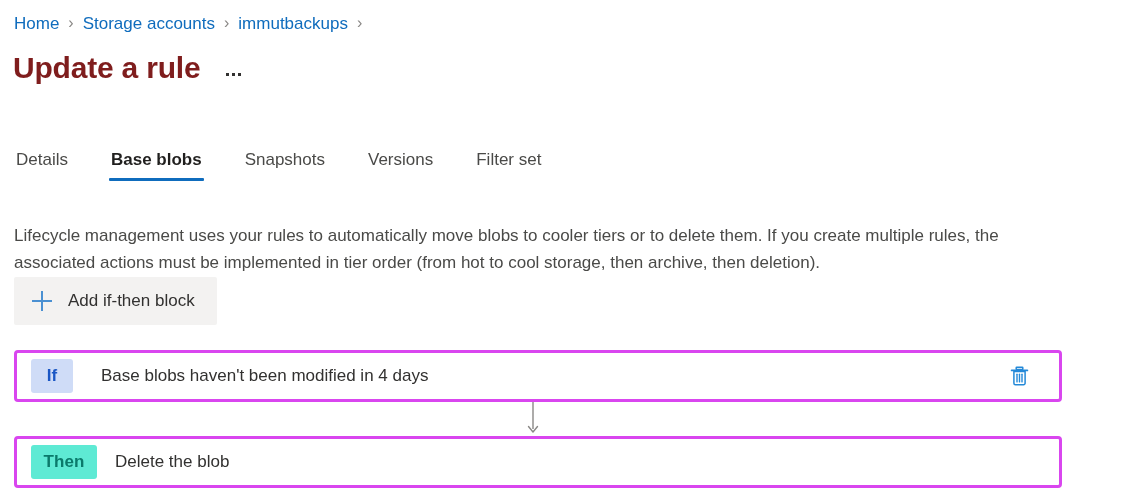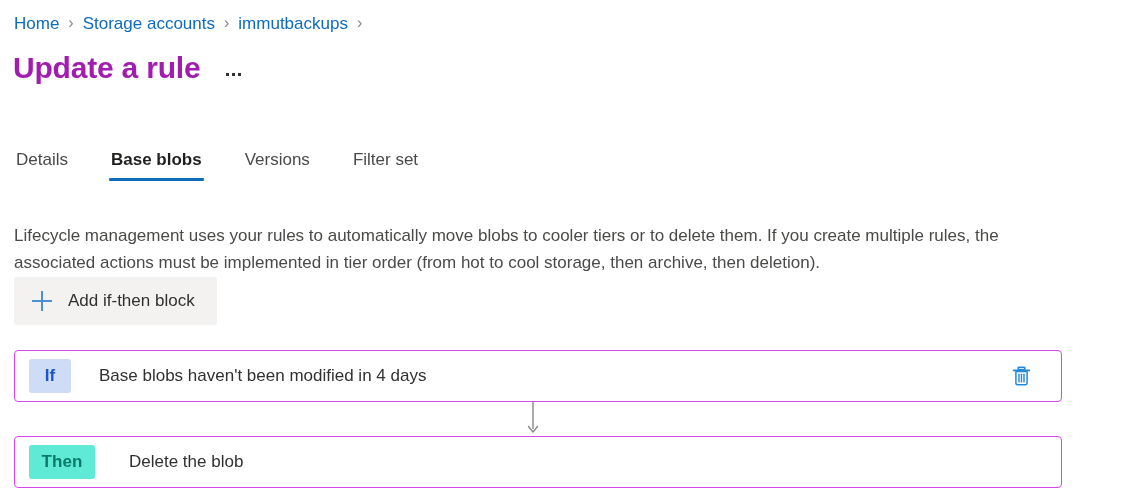--- a/index.html
+++ b/index.html
@@ -50,21 +50,21 @@
     position: absolute;
     left: 13px;
     top: 48px;
     display: flex;
     align-items: flex-end;
   }
   .page-title {
     font-size: 30px;
     font-weight: 700;
     line-height: 40px;
-    color: #a21caf;
+    color: #7f1d1d;
     letter-spacing: -0.2px;
     margin: 0;
   }
   .ellipsis-btn {
     margin-left: 22px;
     margin-bottom: 8px;
     display: flex;
     align-items: center;
     gap: 3px;
     padding: 4px 4px;
@@ -173,21 +173,21 @@
   
   .rule-block {
     position: absolute;
     left: 14px;
     top: 350px;
     width: 1048px;
   }
   .rule-card {
     position: relative;
     background: #ffffff;
-    border: 1px solid #d946ef;
+    border: 3px solid #d946ef;
     border-radius: 4px;
     height: 52px;
     display: flex;
     align-items: center;
     padding-left: 14px;
     padding-right: 12px;
   }
   .badge {
     flex: none;
     display: inline-flex;
@@ -209,21 +209,21 @@
     background: #5eead4;
     color: #0b7a6b;
   }
   .rule-text {
     font-size: 17px;
     line-height: 22px;
     color: #323130;
     margin-left: 28px;
     white-space: nowrap;
   }
-  .badge.then + .rule-text { margin-left: 34px; }
+  .badge.then + .rule-text { margin-left: 18px; }
 
   .delete-btn {
     position: absolute;
     right: 27px;
     top: 50%;
     transform: translateY(-50%);
     width: 26px;
     height: 26px;
     display: flex;
     align-items: center;
@@ -266,20 +266,21 @@
     <button class="ellipsis-btn" title="More">
       <i></i>
       <i></i>
       <i></i>
     </button>
   </div>
 
   <div class="tabs">
     <button class="tab">Details</button>
     <button class="tab active">Base blobs</button>
+    <button class="tab">Snapshots</button>
     <button class="tab">Versions</button>
     <button class="tab">Filter set</button>
   </div>
 
   <p class="description">Lifecycle management uses your rules to automatically move blobs to cooler tiers or to delete them. If you create multiple rules, the associated actions must be implemented in tier order (from hot to cool storage, then archive, then deletion).</p>
 
   <button class="add-btn">
     <span class="plus"></span>
     <span class="add-label">Add if-then block</span>
   </button>

